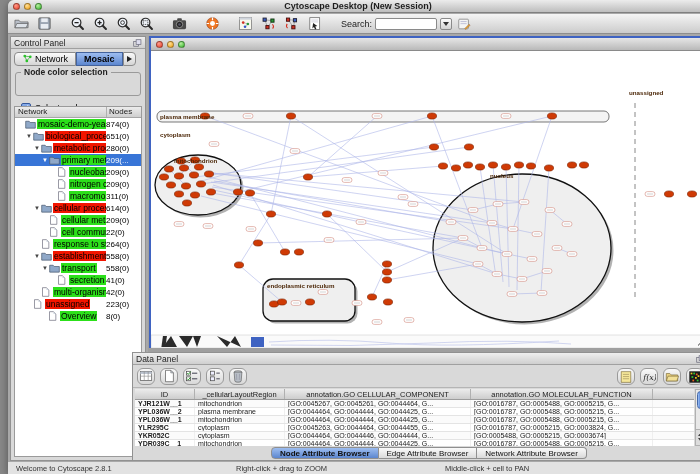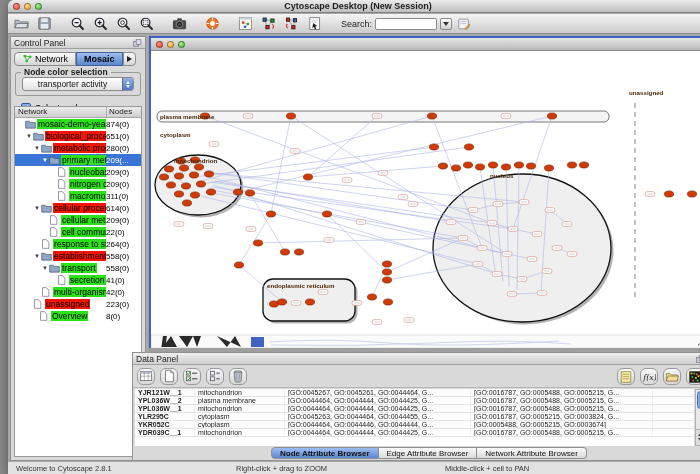--- a/index.html
+++ b/index.html
@@ -287,27 +287,20 @@
       </div>
       <div class="cp-tab sel">
         <span>Mosaic</span>
       </div>
       <div class="cp-tab-arrow">
           <div class="tri"></div>
         </div>
     </div>
     <div class="groupbox">
       <div class="groupbox-label">Node color selection</div>
-      <div class="combo">
-        <div class="combo-text">transporter activity</div>
-        <div class="combo-btn">
-            <div class="up"></div>
-            <div class="dn"></div>
-          </div>
-      </div>
     </div>
     <div class="checkrow">
       <div class="checkbox">✓</div>
       <span>Select nodes</span>
     </div>
     <div class="treewrap">
       <div class="tree-head">
         <div class="c1">Network</div>
         <div class="c2">Nodes</div>
       </div>
@@ -442,21 +435,21 @@
           </div>
           <div class="trow" style="padding-left: 10px;">
             <span class="exp"></span>
             <span class="ticon"><svg width="9" height="10" viewBox="0 0 13 15">
                 <path d="M2 1h6l3.5 3.5V14H2z" fill="#fff" stroke="#667" stroke-width="1"></path>
                 <path d="M8 1l3.5 3.5H8z" fill="#ccd4dd"></path>
               </svg></span>
             <span class="lblwrap"><span class="chip" style="background: rgb(242, 21, 0);">unassigned</span></span>
             <span class="cnt">223(0)</span>
           </div>
-          <div class="trow" style="padding-left: 16px;">
+          <div class="trow" style="padding-left: 25px;">
             <span class="exp"></span>
             <span class="ticon"><svg width="9" height="10" viewBox="0 0 13 15">
                 <path d="M2 1h6l3.5 3.5V14H2z" fill="#fff" stroke="#667" stroke-width="1"></path>
                 <path d="M8 1l3.5 3.5H8z" fill="#ccd4dd"></path>
               </svg></span>
             <span class="lblwrap"><span class="chip" style="background: rgb(44, 224, 26);">Overview</span></span>
             <span class="cnt">8(0)</span>
           </div>
         </div>
     </div>
@@ -774,20 +767,26 @@
               <rect x="4" y="7" width="2" height="2" fill="#30c030"></rect>
               <rect x="8" y="8" width="2" height="2" fill="#e8c020"></rect>
               <rect x="11" y="6" width="2" height="2" fill="#e8c020"></rect>
               <rect x="5" y="11" width="2" height="2" fill="#e86020"></rect>
               <rect x="10" y="11" width="2" height="2" fill="#30c030"></rect>
             </svg>
           </div>
         </div>
     </div>
     <div class="dtablewrap">
+      <div class="dthead" id="dt-head">
+          <div style="width: 60px;">ID</div>
+          <div style="width: 90px;">_cellularLayoutRegion</div>
+          <div style="width: 186px;">annotation.GO CELLULAR_COMPONENT</div>
+          <div style="width: 182px;">annotation.GO MOLECULAR_FUNCTION</div>
+        </div>
       <div id="dt-rows">
           <div class="drow">
             <div class="c0" style="width: 60px;">YJR121W__1</div>
             <div class="c1" style="width: 90px;">mitochondrion</div>
             <div class="c2" style="width: 186px;">[GO:0045267, GO:0045261, GO:0044464, G...</div>
             <div class="c3" style="width: 182px;">[GO:0016787, GO:0005488, GO:0005215, G...</div>
           </div>
           <div class="drow">
             <div class="c0" style="width: 60px;">YPL036W__2</div>
             <div class="c1" style="width: 90px;">plasma membrane</div>

